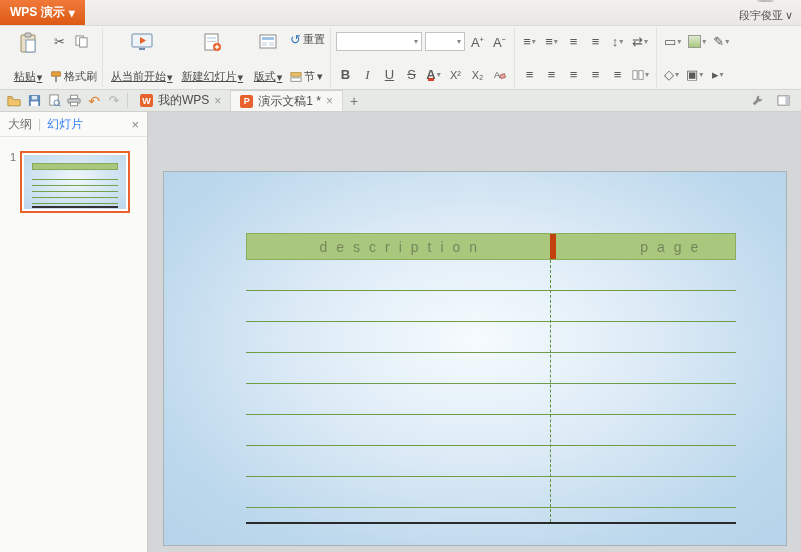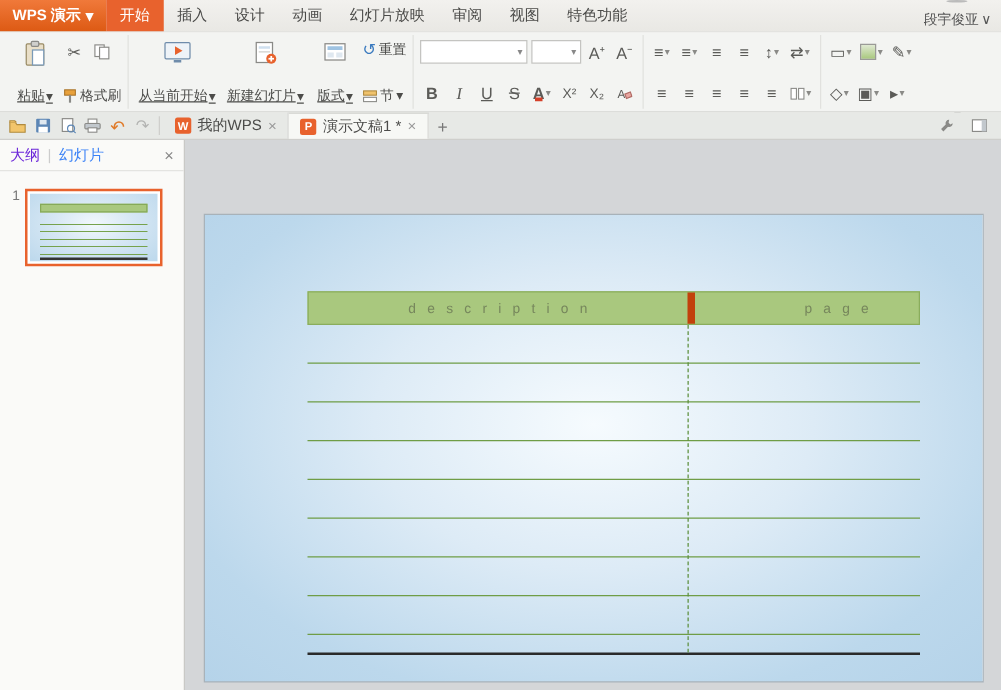--- a/index.html
+++ b/index.html
@@ -52,68 +52,58 @@
   .tico.w { background:#e8622d; }
   .tico.p { background:#e8622d; }
   .dtab .x { color:#999; font-size:12px; }
   .newtab { width:22px; display:flex; align-items:center; justify-content:center; color:#777; font-size:14px; }
   .docbar .right { margin-left:auto; display:flex; align-items:center; gap:6px; padding-right:8px; }
 
   
   .main { flex:1; display:flex; min-height:0; }
   .sidebar { width:148px; background:#fafaf8; border-right:1px solid #c9c9c6; display:flex; flex-direction:column; }
   .shead { height:25px; display:flex; align-items:center; gap:6px; padding:0 8px; font-size:12px; border-bottom:1px solid #e4e4e1; }
-  .shead .t { color:#6d28d9; }
+  .shead .t { color:#737373; }
   .shead .t.active { color:#3b82f6; }
   .shead .x { margin-left:auto; color:#888; font-size:13px; }
   .thumbwrap { display:flex; gap:4px; padding:14px 6px 0 6px; }
   .snum { font-size:11px; color:#777; width:10px; text-align:right; }
   .thumb { width:110px; height:62px; border:2px solid #e8622d; background:#fff; padding:2px; }
   .thumb-in { width:100%; height:100%; background:radial-gradient(ellipse at 50% 45%, #f2f8fc 0%, #d6e7f4 45%, #bcd8ec 100%); position:relative; }
   .mini-head { position:absolute; left:8%; right:8%; top:8px; height:7px; background:#a9c87e; border:1px solid #86aa58; }
   .mini-lines { position:absolute; left:8%; right:8%; top:19px; height:30px;
       background:repeating-linear-gradient(to bottom, transparent 0 5px, #76a24c 5px 6px); }
   .mini-bottom { position:absolute; left:8%; right:8%; top:51px; height:2px; background:#333; }
 
   .canvas { flex:1; background:#d4d6d8; position:relative; }
   .slide { position:absolute; left:16px; top:60px; width:622px; height:373px;
       background:radial-gradient(ellipse at 50% 45%, #f6fbfe 0%, #ddebf6 40%, #bcd8ec 78%, #b5d3e9 100%);
       box-shadow:0 0 0 1px #a8b2b9; }
   .ttable { position:absolute; left:82px; top:61px; width:490px; }
   .thead { height:27px; display:flex; background:#a9c87e; border:1px solid #8aad5c; }
-  .th { display:flex; align-items:center; justify-content:center; font-size:11px; color:#76865c; letter-spacing:9px; text-indent:9px; }
+  .th { display:flex; align-items:center; justify-content:center; font-size:14px; color:#76865c; letter-spacing:9px; text-indent:9px; }
   .th.left { width:62%; }
   .th.right { flex:1; border-left:6px solid #c2410c;padding-left:48px; }
   .tbody { position:relative; }
   .trow { height:31px; border-bottom:1px solid #6f9d46; }
   .tspacer { height:14px; }
   .tbottom { border-top:2px solid #2a2a2a; }
   .vline { position:absolute; left:62%; top:0; bottom:2px; width:0; border-left:1px dashed #5d8f3c; }
 
   svg.i { display:block; }
 </style>
 </head>
 <body>
 
 <div class="app">
 
   <div class="titlebar">
     <div class="logo">
       <span>WPS 演示</span>
       <span class="cr">▾</span>
-    </div>
-    <div class="menu-tabs">
-      <span class="mtab active">开始</span>
-      <span class="mtab">插入</span>
-      <span class="mtab">设计</span>
-      <span class="mtab">动画</span>
-      <span class="mtab">幻灯片放映</span>
-      <span class="mtab">审阅</span>
-      <span class="mtab">视图</span>
-      <span class="mtab">特色功能</span>
     </div>
     <div class="tb-right">
       <span class="avatar"></span>
       <span class="uname">
         <span>段宇俊亚</span>
         <span>∨</span>
       </span>
       <span class="tbico">
         <svg class="i" width="12" height="12" viewBox="0 0 16 16">
             <path d="M8 2a4 4 0 0 0-4 4v3l-1.5 2.5h11L12 9V6a4 4 0 0 0-4-4zM6.5 12.5a1.5 1.5 0 0 0 3 0z" fill="#8a8a87"></path>

